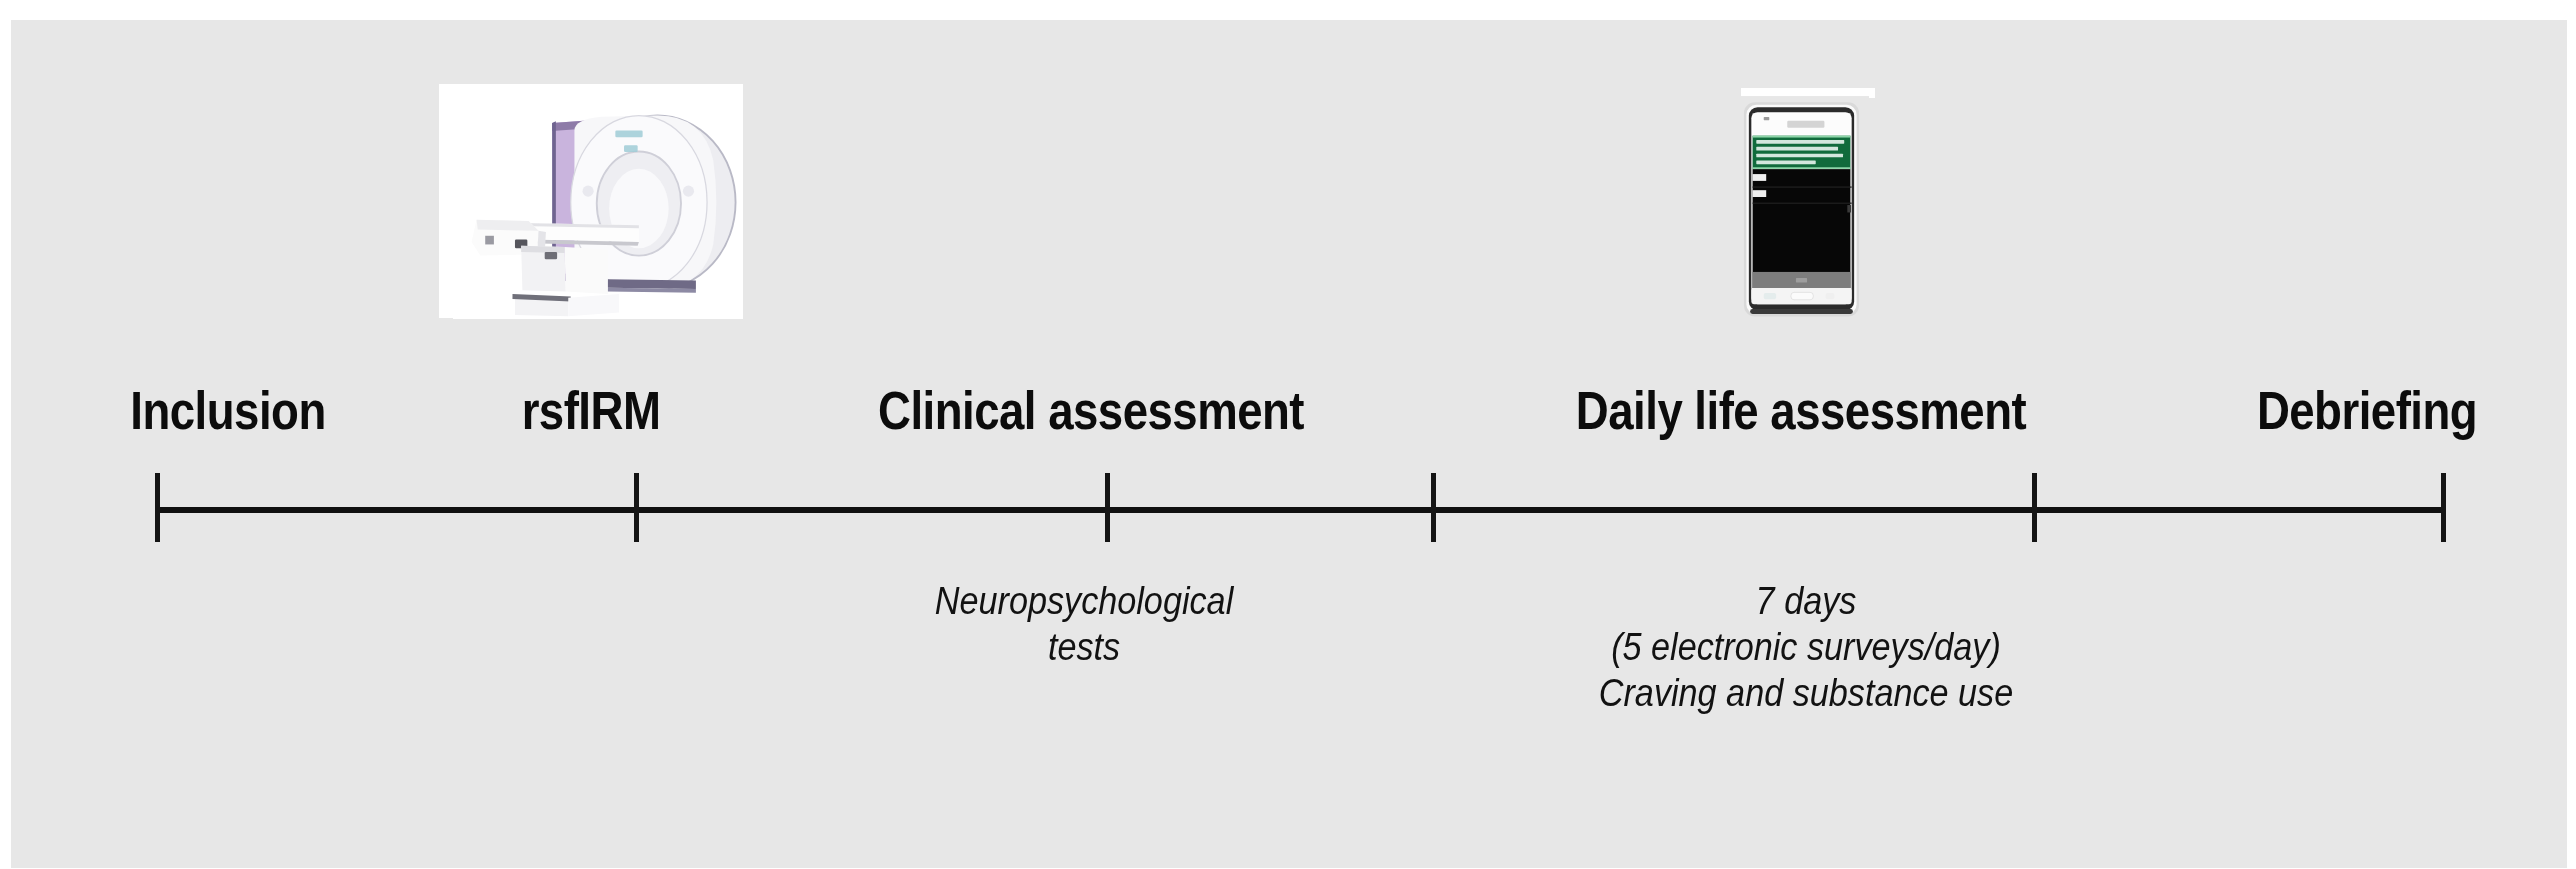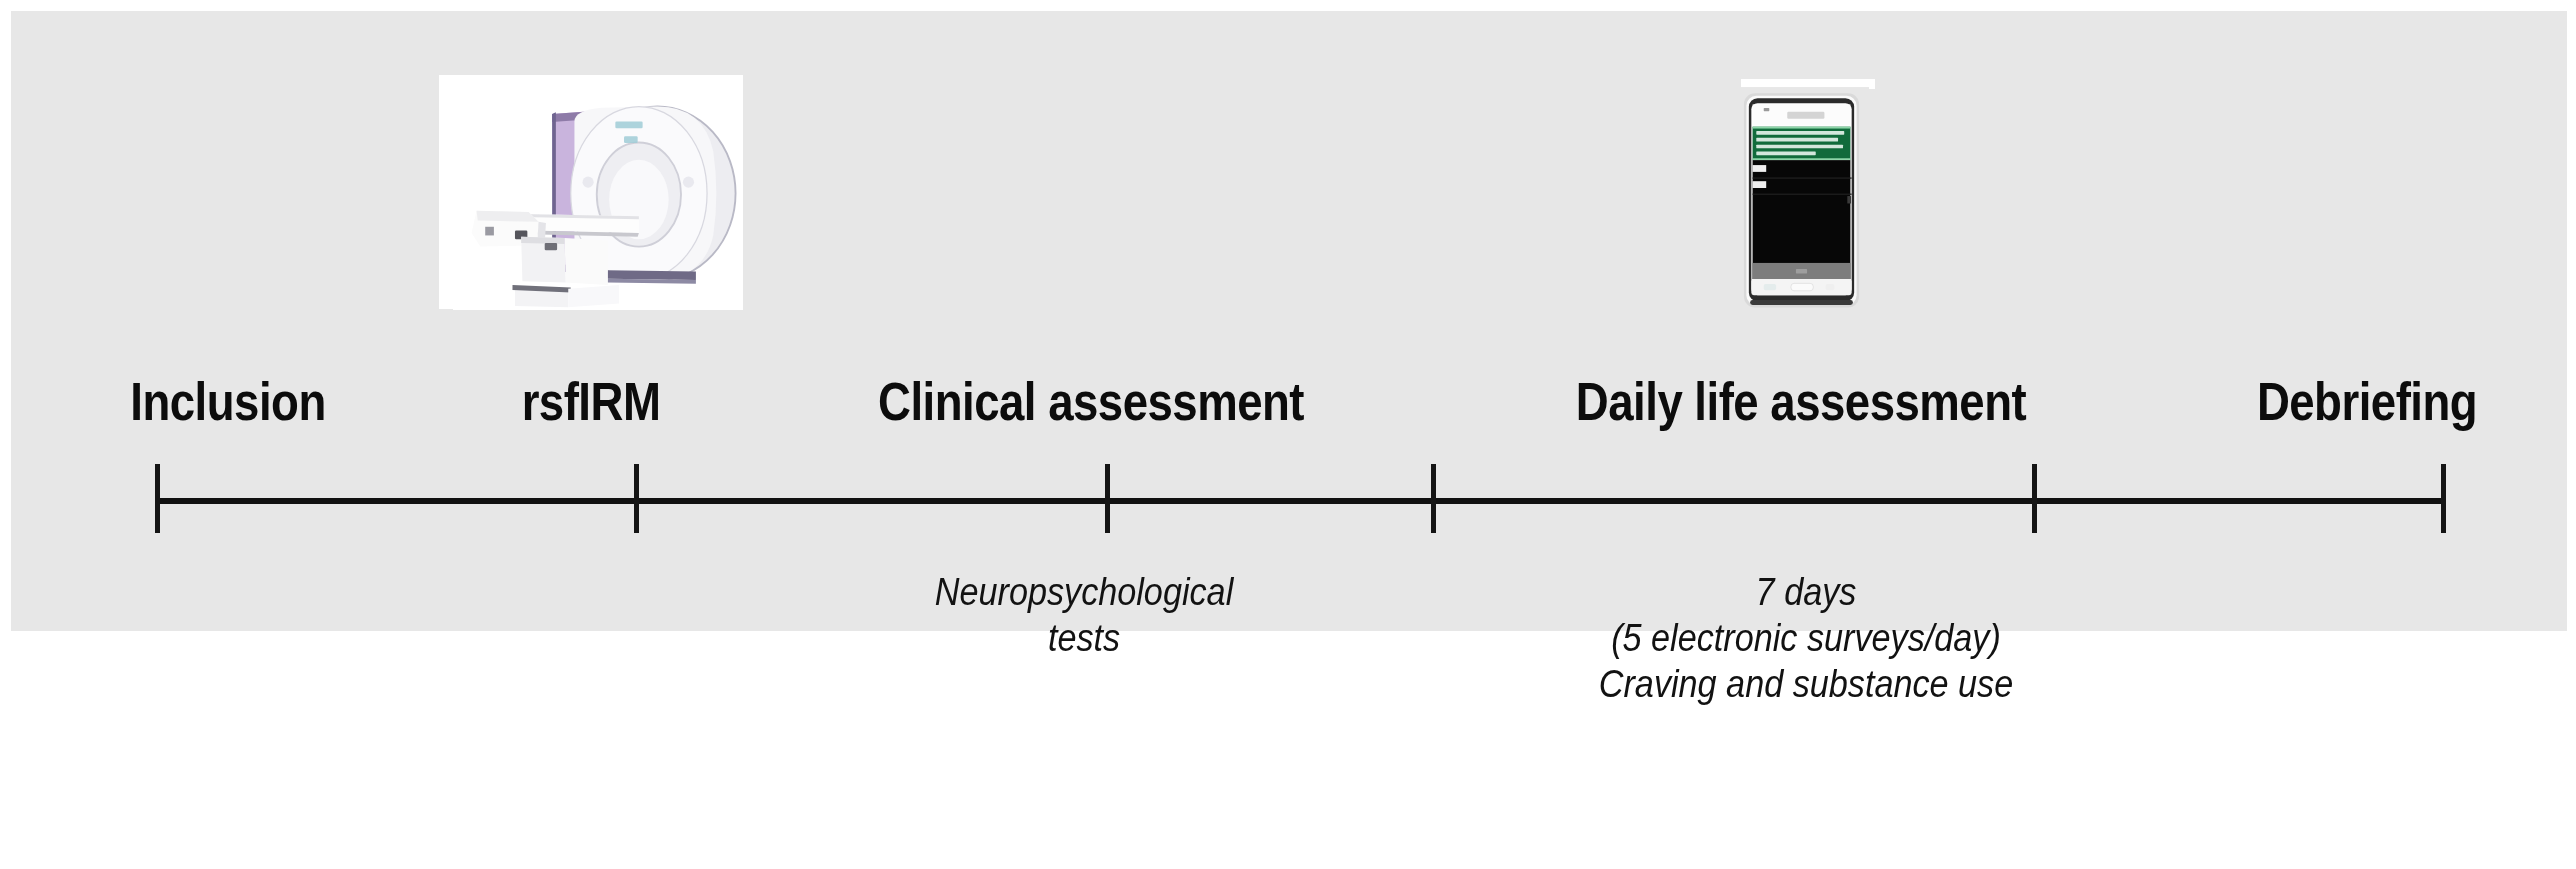--- a/index.html
+++ b/index.html
@@ -11,23 +11,23 @@
     width: 2576px;
     height: 870px;
     font-family: "Liberation Sans", sans-serif;
     overflow: hidden;
   }
 
   
   #figure-panel {
     position: absolute;
     left: 11px;
-    top: 11px;
+    top: 20px;
     width: 2556px;
-    height: 620px;
+    height: 848px;
     background: #e7e7e7;
     text-decoration: underline;
   }
 
   
   .axis-line {
     position: absolute;
     left: 144px;
     top: 487px;
     width: 2290px;

